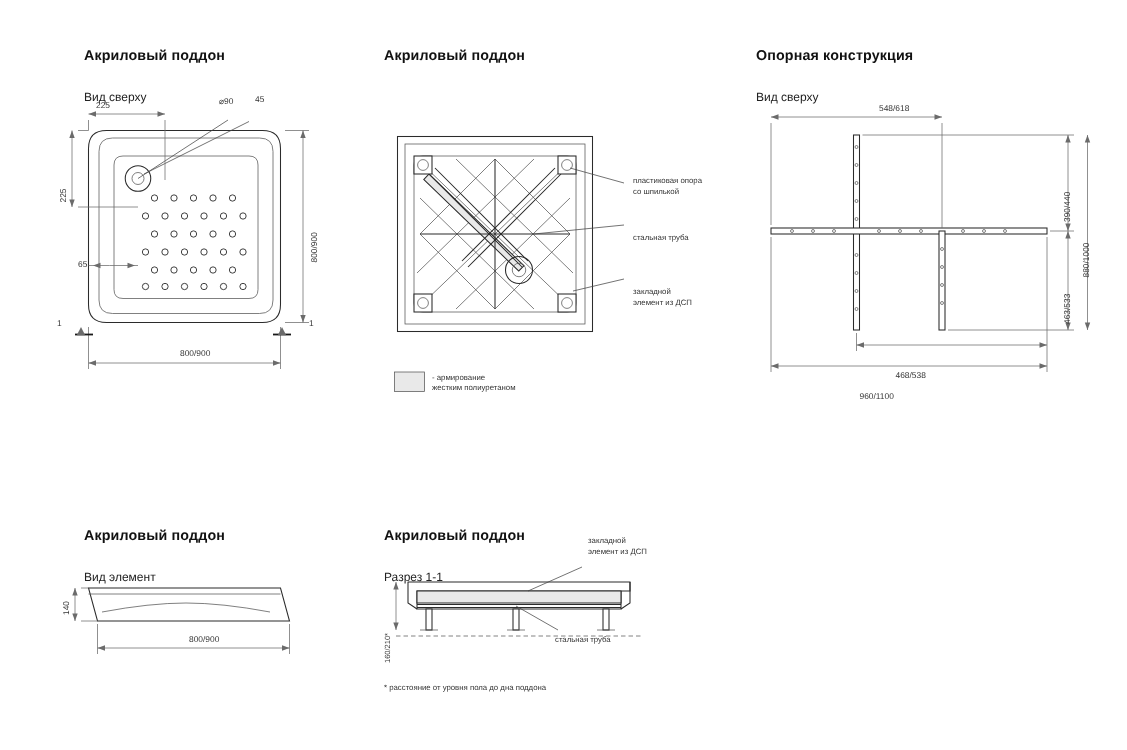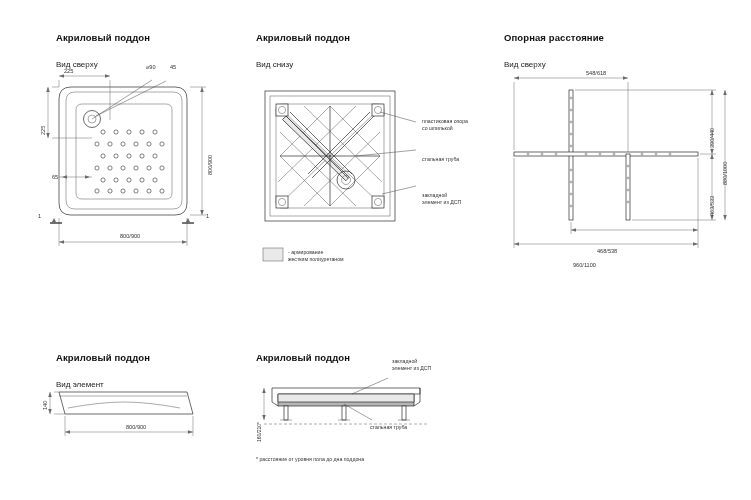--- a/index.html
+++ b/index.html
@@ -170,21 +170,20 @@
   <div class="dim" style="left:146px; top:64px;">⌀90</div>
   <div class="dim" style="left:170px; top:64px;">45</div>
   <div class="dim" style="left:52px; top:174px;">65</div>
   <div class="dim" style="left:120px; top:233px;">800/900</div>
   <div class="dim-v" style="left:207px; top:175px; transform:rotate(-90deg);">800/900</div>
   <div class="dim" style="left:38px; top:213px;">1</div>
   <div class="dim" style="left:206px; top:213px;">1</div>
 
   <div class="panel" style="left:256px; top:32px; width:200px;">
     <div class="title">Акриловый поддон</div>
-    <div class="subtitle">Вид снизу</div>
   </div>
 
   <div class="panel" style="left:256px; top:82px;">
     <svg width="170" height="160" viewBox="0 0 170 160">
 
       <rect class="ln fillw" x="9" y="9" width="130" height="130"></rect>
       <rect class="ln-thin" x="14" y="14" width="120" height="120"></rect>
 
       <path class="ln-thin" d="M26,22 L122,22 Q128,22 128,28 L128,120 Q128,126 122,126 L26,126 Q20,126 20,120 L20,28 Q20,22 26,22 Z"></path>
 
@@ -244,21 +243,21 @@
     <svg width="22" height="15" viewBox="0 0 22 15">
       <rect class="ln-thin fillg" x="1" y="1" width="20" height="13"></rect>
     </svg>
   </div>
   <div class="note" style="left:288px; top:249px;">
     <span>- армирование</span><br>
     <span>жестким полиуретаном</span>
   </div>
 
   <div class="panel" style="left:504px; top:32px; width:200px;">
-    <div class="title">Опорная расстояние</div>
+    <div class="title">Опорная конструкция</div>
     <div class="subtitle">Вид сверху</div>
   </div>
 
   <div class="panel" style="left:500px; top:62px;">
     <svg width="230" height="200" viewBox="0 0 230 200">
 
       <rect class="ln fillw" x="69" y="28" width="4" height="130"></rect>
       <g class="ln-thin">
         <circle cx="71" cy="36" r="1"></circle>
           <circle cx="71" cy="48" r="1"></circle>
@@ -349,20 +348,21 @@
       <path class="ln-dim" d="M25,34 L25,54 M153,34 L153,54"></path>
       <path class="arrowhead" d="M25,50 L30,48.2 L30,51.8 Z"></path>
       <path class="arrowhead" d="M153,50 L148,48.2 L148,51.8 Z"></path>
     </svg>
   </div>
   <div class="dim-v" style="left:42px; top:410px; transform:rotate(-90deg);">140</div>
   <div class="dim" style="left:126px; top:424px;">800/900</div>
 
   <div class="panel" style="left:256px; top:352px; width:200px;">
     <div class="title">Акриловый поддон</div>
+    <div class="subtitle">Разрез 1-1</div>
   </div>
 
   <div class="panel" style="left:252px; top:372px;">
     <svg width="200" height="90" viewBox="0 0 200 90">
 
       <path class="ln fillw" d="M20,16 L168,16 L168,22 L26,22 L26,34 L162,34 L162,22"></path>
       <path class="ln" d="M20,16 L20,30 L26,34"></path>
       <path class="ln" d="M168,16 L168,30 L162,34"></path>
       <path class="ln fillg" d="M26,22 L162,22 L162,30 L26,30 Z"></path>
 

